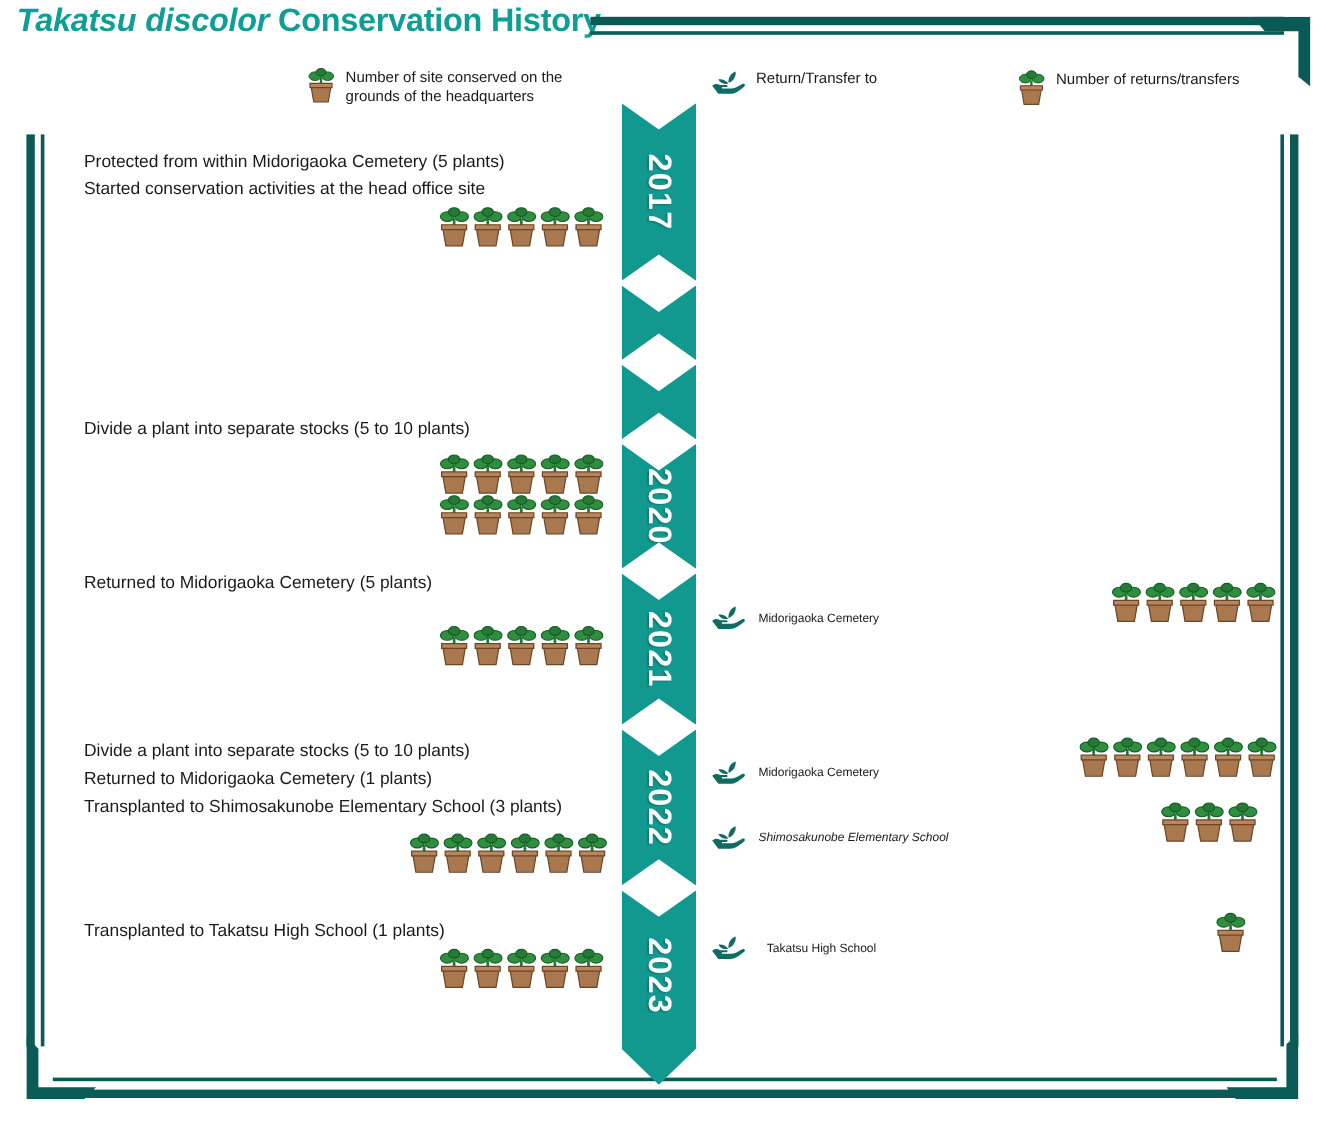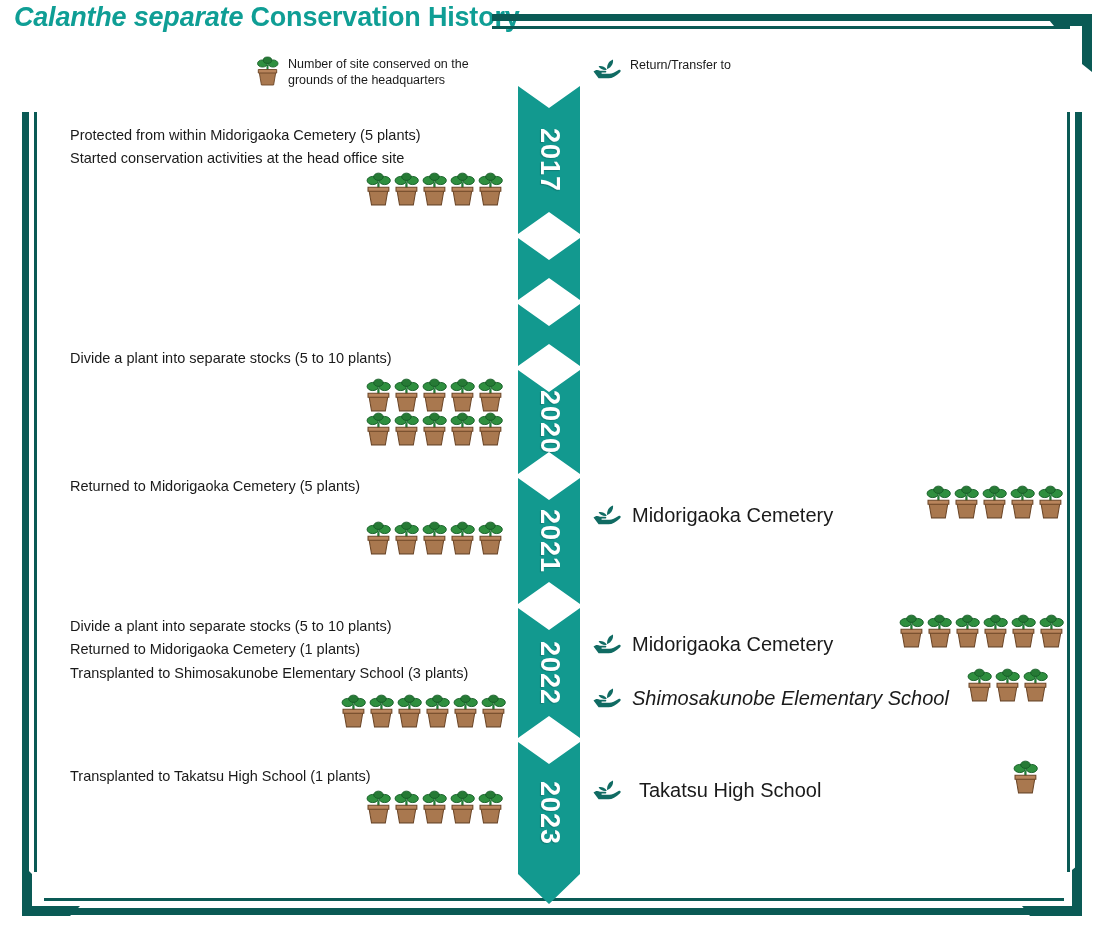--- a/index.html
+++ b/index.html
@@ -96,34 +96,34 @@
     font-size: 14.5px;
     color: #1a1a1a;
     line-height: 1.62;
     white-space: pre-line;
     left: 70px;
   }
   .pots-left { position: absolute; display: flex; flex-direction: column; align-items: flex-end; }
   .pot-row { display: flex; }
 
   .dest { position: absolute; display: flex; align-items: center; gap: 10px; }
-  .dest-label { font-size: 20px; color: #1a1a1a; white-space: nowrap; }
+  .dest-label { font-size: 10px; color: #1a1a1a; white-space: nowrap; }
   .pots-right { position: absolute; display: flex; }
 
   
   .pot-ico { display: block; }
   .hand-ico { display: block; }
 </style>
 </head>
 <body>
 
 <div id="page">
 
   <div class="title">
-    <span class="sci">Calanthe separate</span><span class="rest"> Conservation History</span>
+    <span class="sci">Takatsu discolor</span><span class="rest"> Conservation History</span>
   </div>
 
   <div class="frame-line frame-top-outer"></div>
   <div class="frame-line frame-top-inner"></div>
   <div class="frame-line frame-left-outer"></div>
   <div class="frame-line frame-left-inner"></div>
   <div class="frame-line frame-right-outer"></div>
   <div class="frame-line frame-right-inner"></div>
   <div class="frame-line frame-bottom-outer"></div>
   <div class="frame-line frame-bottom-inner"></div>
@@ -159,20 +159,31 @@
 
   <div class="legend-item" id="legend-hand">
     <svg class="hand-ico" width="30" height="24" viewBox="0 0 30 24">
       <path d="M15,12 C15,7 17,4 21,2.5 C21.5,6.5 19.5,10 15.8,11.8 Z" fill="#106b63"></path>
       <path d="M14.6,12.2 C12.4,9.6 9.6,8.6 6.6,9.2 C8.4,12.2 11.4,13.4 14.4,12.9 Z" fill="#106b63"></path>
       <path d="M1.5,14.5 C3.5,12.5 6,12.5 8,13.8 L13.5,13.8 C14.6,13.8 14.6,15.6 13.5,15.6 L9.6,15.6 L9.6,16.8 L17.5,16.8 C20,16.8 23,15.2 26.5,13 C28.5,12 29.6,14 27.8,15.4 C23.6,18.9 20.5,21.2 16.5,21.2 L6.6,21.2 Z" fill="#106b63"></path>
     </svg>
     <div class="legend-text">Return/Transfer to</div>
   </div>
 
+  <div class="legend-item" id="legend-returns">
+    <svg class="pot-ico" width="24" height="30" viewBox="0 0 24 30">
+      <path d="M11.5,16 L11.5,9" stroke="#1f7a35" stroke-width="2" fill="none"></path>
+      <ellipse cx="6.5" cy="7.5" rx="5" ry="3.6" fill="#2f8f3f" stroke="#145c26" stroke-width="0.8"></ellipse>
+      <ellipse cx="17" cy="7.5" rx="5" ry="3.6" fill="#2f8f3f" stroke="#145c26" stroke-width="0.8"></ellipse>
+      <ellipse cx="11.5" cy="4.2" rx="4.2" ry="3.2" fill="#267a35" stroke="#145c26" stroke-width="0.8"></ellipse>
+      <path d="M3,15 L20,15 L17.6,29 L5.4,29 Z" fill="#a9784f" stroke="#6b4526" stroke-width="0.9"></path>
+      <path d="M2.3,13.5 L20.7,13.5 L20.7,17 L2.3,17 Z" fill="#b9855c" stroke="#6b4526" stroke-width="0.9"></path>
+    </svg>
+    <div class="legend-text">Number of returns/transfers</div>
+  </div>
 
   <div id="timeline">
     <div class="seg seg-mid" style="top:0px;   height:148px;">
       <span class="seg-year">2017</span>
     </div>
     <div class="seg seg-mid" style="top:152px; height:62px;"></div>
     <div class="seg seg-mid" style="top:218px; height:62px;"></div>
     <div class="seg seg-mid" style="top:284px; height:104px;">
       <span class="seg-year">2020</span>
     </div>

